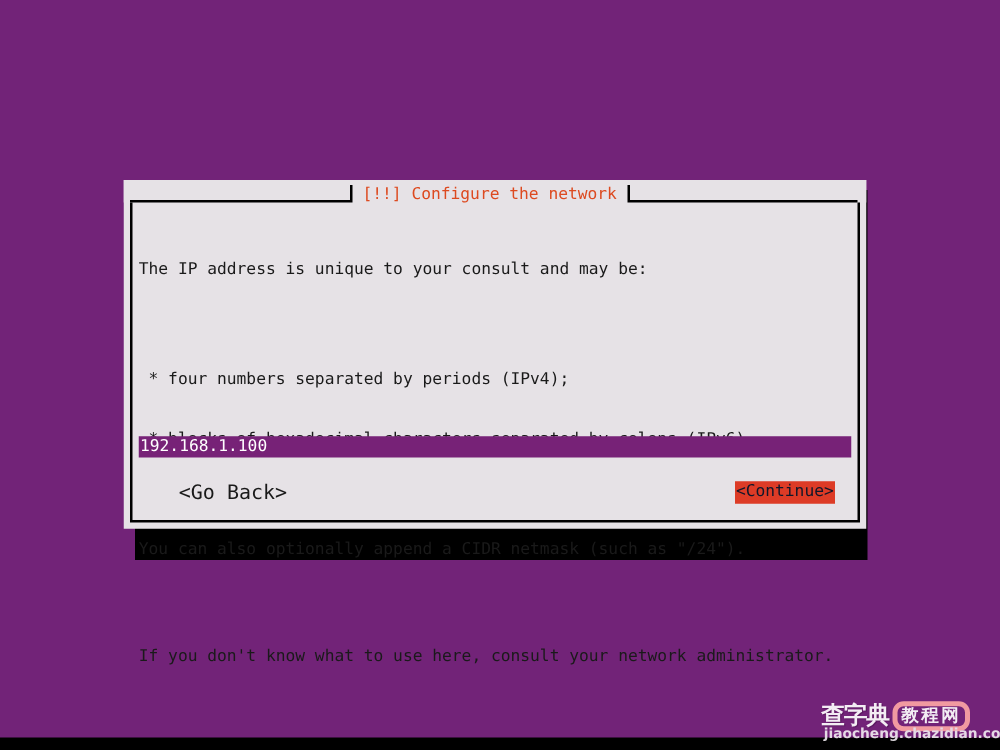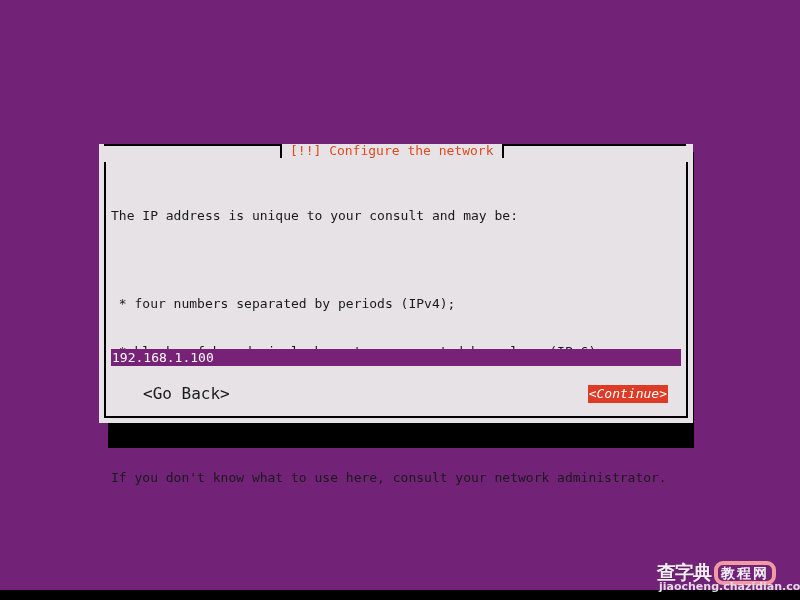--- a/index.html
+++ b/index.html
@@ -56,21 +56,21 @@
 
   
   #titlebar {
     position: absolute;
     left: 99px;
     top: 144px;
     width: 594px;
     height: 18px;
     background: #e6e2e6;
     display: flex;
-    align-items: flex-start;
+    align-items: flex-end;
     box-sizing: border-box;
   }
   .title-rule {
     height: 0;
     border-top: 2px solid #000000;
     flex: 0 0 auto;
   }
   .title-rule.left  { width: 176px; margin-left: 5px; }
   .title-rule.right { width: 182px; }
   .title-tick {
@@ -174,30 +174,29 @@
     background: transparent;
     border: none;
     font-family: "DejaVu Sans Mono", "Liberation Mono", monospace;
     padding: 0;
     cursor: pointer;
   }
   #continue-button {
     position: absolute;
     right: 9px;
     top: 0;
-    color: #ffffff;
+    color: #0f172a;
     background: #dd3b26;
     font-size: 13px;
     line-height: 18px;
     white-space: pre;
     border: none;
     font-family: "DejaVu Sans Mono", "Liberation Mono", monospace;
     padding: 0 1px;
     cursor: pointer;
-    font-style: italic;
   }
 
   
   #help-bar {
     position: absolute;
     left: 0;
     bottom: 10px;
     width: 800px;
     height: 17px;
     color: #ffffff;
@@ -283,20 +282,21 @@
     <div class="title-tick"></div>
     <div class="title-rule right"></div>
   </div>
 
   <div id="dialog-body">
     <div class="para">The IP address is unique to your consult and may be:</div>
     <div class="spacer-8"></div>
     <div class="para"> * four numbers separated by periods (IPv4);</div>
     <div class="para"> * blocks of hexadecimal characters separated by colons (IPv6).</div>
     <div class="spacer-8"></div>
+    <div class="para">You can also optionally append a CIDR netmask (such as "/24").</div>
     <div class="spacer-6"></div>
     <div class="para">If you don't know what to use here, consult your network administrator.</div>
     <div class="spacer-6"></div>
     
   </div>
 
   <div id="ip-field-wrap">
     <div id="ip-input">
       <div id="ip-underline">_________________________________________________________</div>
       <div id="ip-value">192.168.1.100</div>

